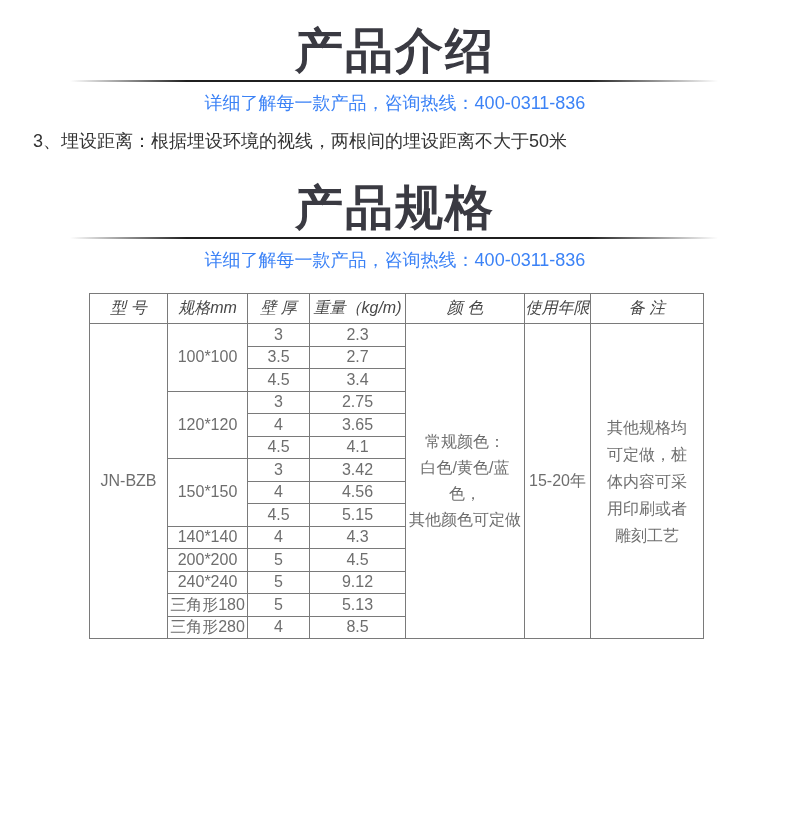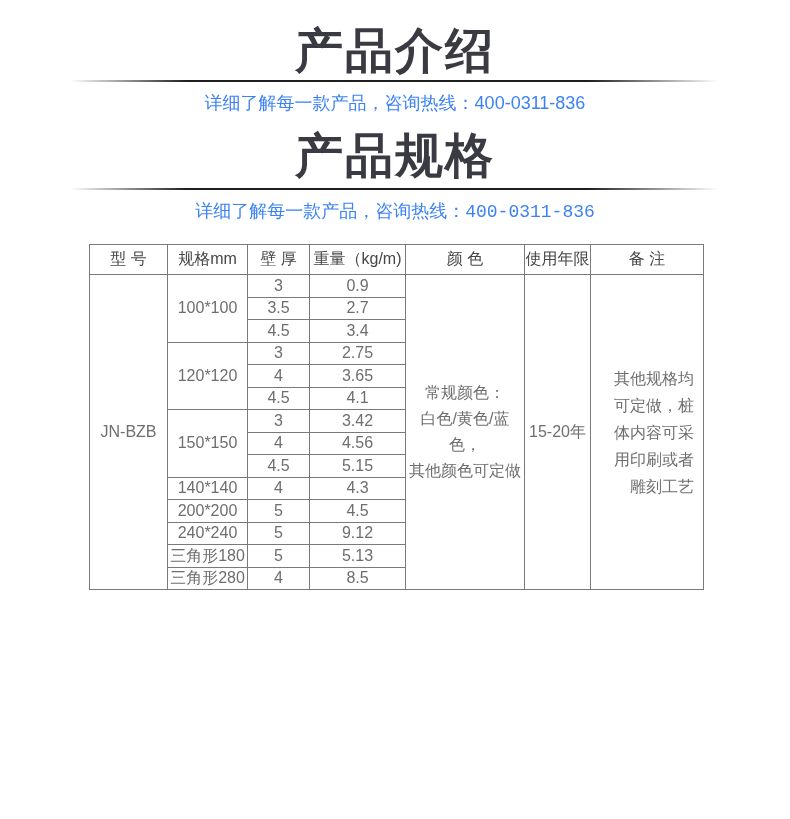--- a/index.html
+++ b/index.html
@@ -31,65 +31,67 @@
   }
   .intro {
     width:712px;
     margin:14px 0 0 33px;
     font-size:18px;
     line-height:25px;
     color:#333333;
     text-align:justify;
   }
   .intro p { margin:0; }
-  .specs-header { margin-top:17px;font-family:Liberation Mono, monospace; }
+  .specs-header { margin-top:27px; }
   table.spec-table {
     margin:21px 0 0 89px;
     border-collapse:collapse;
     table-layout:fixed;
     width:614px;
     border:1px solid #4f4f4f;
   }
   .spec-table th, .spec-table td {
     border:1px solid #7a7a7a;
     text-align:center;
     vertical-align:middle;
     overflow:hidden;
   }
   .spec-table th {
     height:30px;
     font-size:16px;
     font-weight:normal;
     color:#474747;
+    font-style:italic;
   }
   .spec-table td {
     height:22.5px;
     font-size:16px;
     color:#6e6e6e;
     line-height:20px;
   }
   .spec-table td.multiline { line-height:26px;margin-left:30px; }
   .spec-table td.remark-cell {
-    text-align:right;
+    text-align:center;
     padding:0 9px;
     line-height:27px;
   }
 </style>
 </head>
 <body>
 
 <div class="page">
 
   <div class="section-header" style="padding-top:24px;">
     <div class="section-title">产品介绍</div>
     <div class="header-rule"></div>
     <div class="section-subtitle">详细了解每一款产品，咨询热线：400-0311-836</div>
   </div>
 
   <div class="intro">
+    <p>3、埋设距离：根据埋设环境的视线，两根间的埋设距离不大于50米</p>
   </div>
 
   <div class="section-header specs-header">
     <div class="section-title">产品规格</div>
     <div class="header-rule"></div>
     <div class="section-subtitle">详细了解每一款产品，咨询热线：400-0311-836</div>
   </div>
 
   <table class="spec-table">
     <colgroup>
@@ -110,21 +112,21 @@
         <th>颜 色</th>
         <th>使用年限</th>
         <th>备 注</th>
       </tr>
     </thead>
     <tbody>
       <tr>
         <td rowspan="14">JN-BZB</td>
         <td rowspan="3">100*100</td>
         <td>3</td>
-        <td>0.9</td>
+        <td>2.3</td>
         <td rowspan="14" class="multiline">
           <div>常规颜色：</div>
           <div>白色/黄色/蓝色，</div>
           <div>其他颜色可定做</div>
         </td>
         <td rowspan="14">15-20年</td>
         <td rowspan="14" class="remark-cell">其他规格均可定做，桩体内容可采用印刷或者雕刻工艺</td>
       </tr>
       <tr>
         <td>3.5</td>

